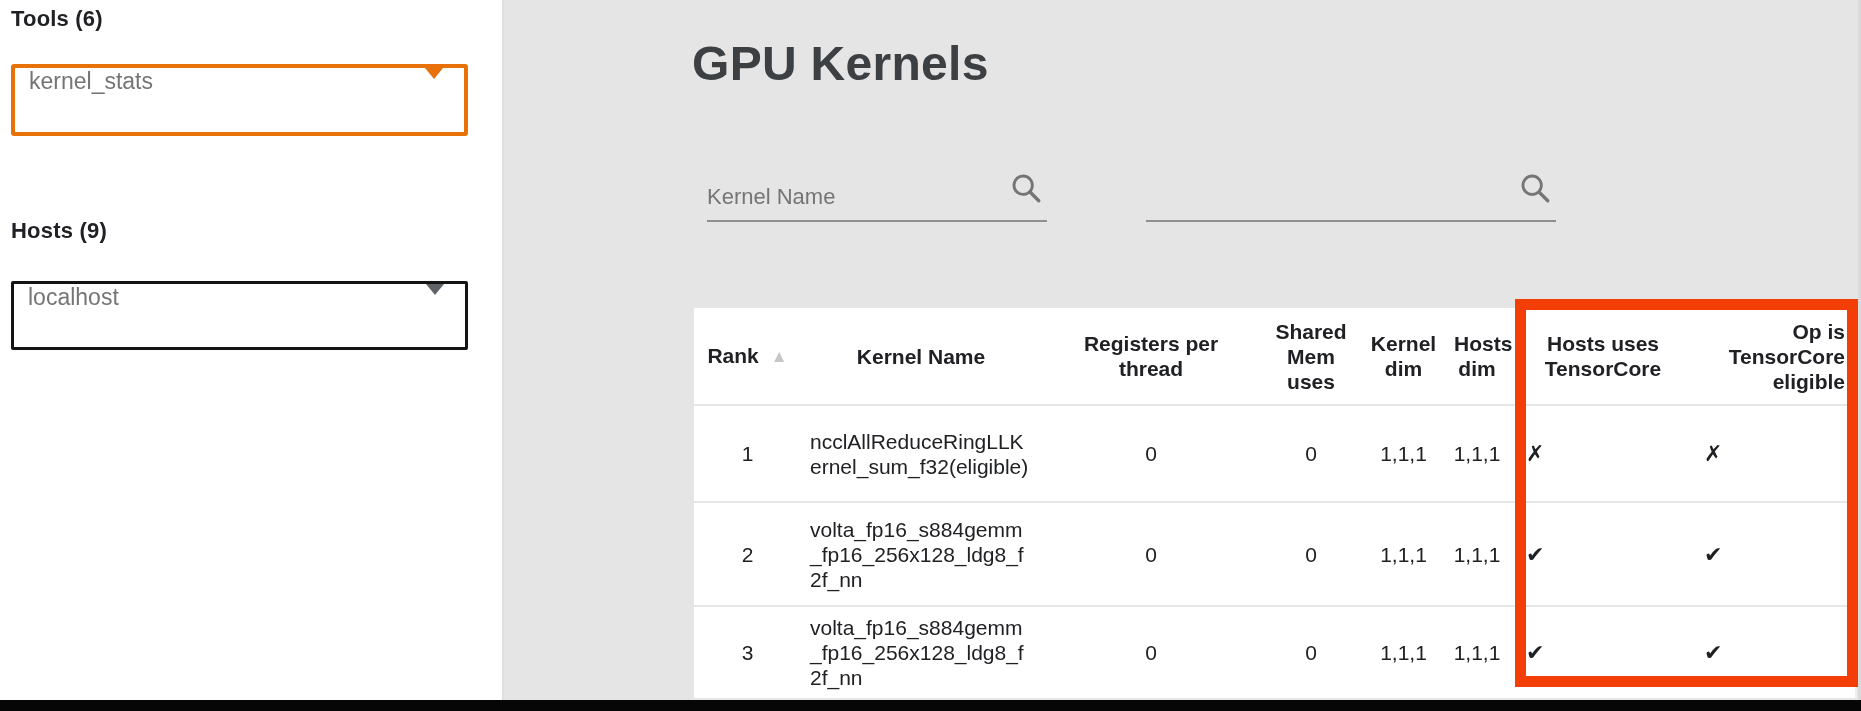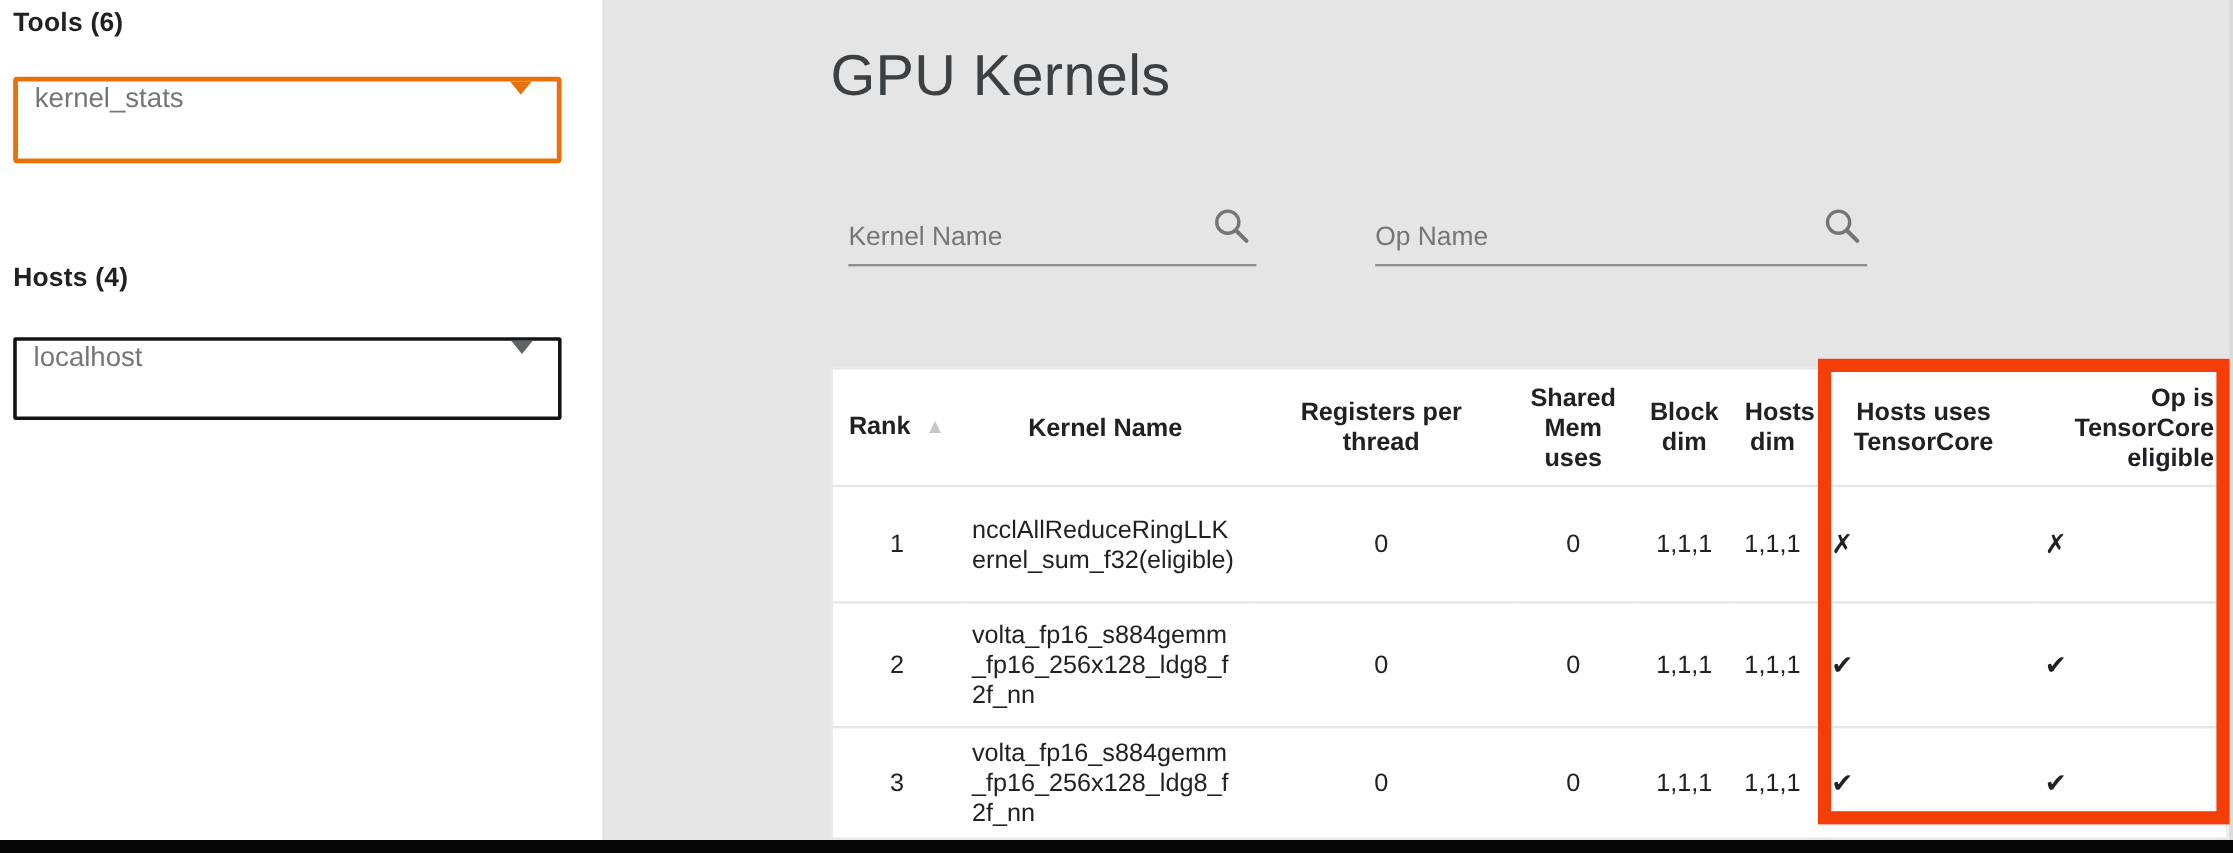--- a/index.html
+++ b/index.html
@@ -24,21 +24,21 @@
     padding:0 21px 0 14px;background:#fff;cursor:pointer;
   }
   .select-tools{top:64px;height:72px;border:4px solid #e8710a;border-radius:3px;}
   .select-hosts{top:281px;height:69px;border:3px solid #141414;border-radius:2px;gap:14px;}
   .select-value{font-size:23px;color:#757575;}
   .caret{width:0;height:0;border-left:9px solid transparent;border-right:9px solid transparent;border-top:11px solid #5f6368;}
   .caret.orange{border-top-color:#e8710a;}
   
   .content{position:absolute;left:504px;top:0;width:1355px;height:700px;}
   .page-title{
-    position:absolute;left:188px;top:36px;margin:0;font-size:48px;font-weight:400;
+    position:absolute;left:188px;top:36px;margin:0;font-size:48px;font-weight:700;
     color:#3c4043;letter-spacing:.3px;
   }
   .field{position:absolute;top:168px;height:54px;border-bottom:2px solid #8f8f8f;box-sizing:border-box;}
   .field-kernel{left:203px;width:340px;}
   .field-op{left:642px;width:410px;}
   .field input{
     position:absolute;left:0;bottom:10px;width:100%;border:none;outline:none;
     font-family:inherit;font-size:22px;color:#5f6368;background:transparent;padding:0 44px 0 0;box-sizing:border-box;
   }
   .field input::placeholder{color:#757575;opacity:1;}
@@ -82,40 +82,39 @@
 <body>
 
 <div class="page">
 
   <aside class="sidebar">
     <div class="side-label tools">Tools (6)</div>
     <div class="select select-tools" style="border-color: rgb(232, 113, 10);">
       <span class="select-value">kernel_stats</span>
       <span class="caret orange"></span>
     </div>
-    <div class="side-label hosts">Hosts (4)</div>
+    <div class="side-label hosts">Hosts (9)</div>
     <div class="select select-hosts">
       <span class="select-value">localhost</span>
       <span class="caret"></span>
     </div>
   </aside>
 
   <main class="content">
     <h1 class="page-title">GPU Kernels</h1>
 
     <div class="field field-kernel">
       <input type="text" placeholder="Kernel Name" style="">
       <svg class="search-icon" viewBox="0 0 24 24">
         <circle cx="10" cy="10" r="6.5" fill="none" stroke="#757575" stroke-width="2"></circle>
         <line x1="15" y1="15" x2="21" y2="21" stroke="#757575" stroke-width="2.4" stroke-linecap="round"></line>
       </svg>
     </div>
 
     <div class="field field-op">
-      <input type="text" placeholder="Op Name" style="">
       <svg class="search-icon" viewBox="0 0 24 24">
         <circle cx="10" cy="10" r="6.5" fill="none" stroke="#757575" stroke-width="2"></circle>
         <line x1="15" y1="15" x2="21" y2="21" stroke="#757575" stroke-width="2.4" stroke-linecap="round"></line>
       </svg>
     </div>
 
     <table class="ktable">
       <colgroup>
         <col style="width:108px">
           <col style="width:240px">
@@ -127,21 +126,21 @@
           <col style="width:158px">
       </colgroup>
       <thead>
         <tr>
           <th class="col-rank">
             <span>Rank</span><span class="sort-arrow">▲</span>
           </th>
           <th class="col-kernel-name"><span>Kernel Name</span></th>
           <th class="col-registers-per-thread"><span>Registers per thread</span></th>
           <th class="col-shared-mem-bytes"><span>Shared Mem uses</span></th>
-          <th class="col-block-dim"><span>Block dim</span></th>
+          <th class="col-block-dim"><span>Kernel dim</span></th>
           <th class="col-grid-dim"><span>Hosts dim</span></th>
           <th class="col-kernel-uses-tensorcore"><span>Hosts uses TensorCore</span></th>
           <th class="col-op-is-tensorcore-eligible"><span>Op is TensorCore eligible</span></th>
         </tr>
       </thead>
       <tbody>
           <tr>
             <td class="col-rank">1</td>
             <td class="col-kernel-name">ncclAllReduceRingLLKernel_sum_f32(eligible)</td>
             <td class="col-registers-per-thread">0</td>

